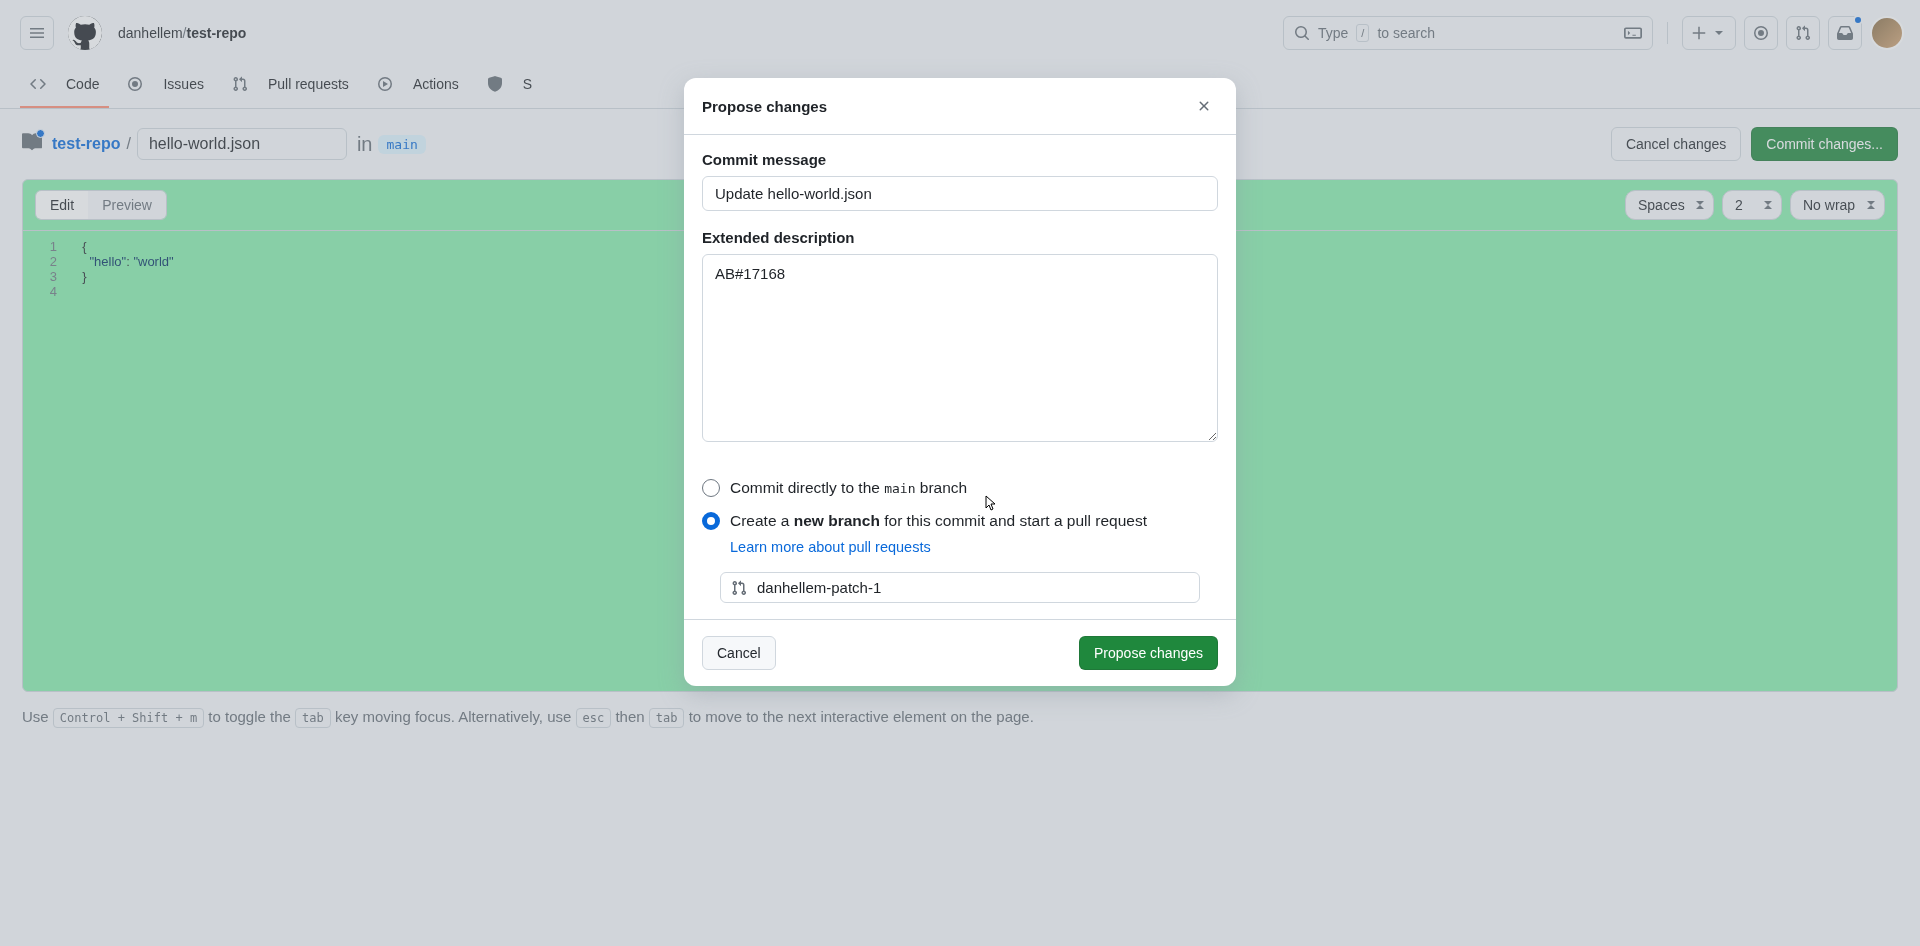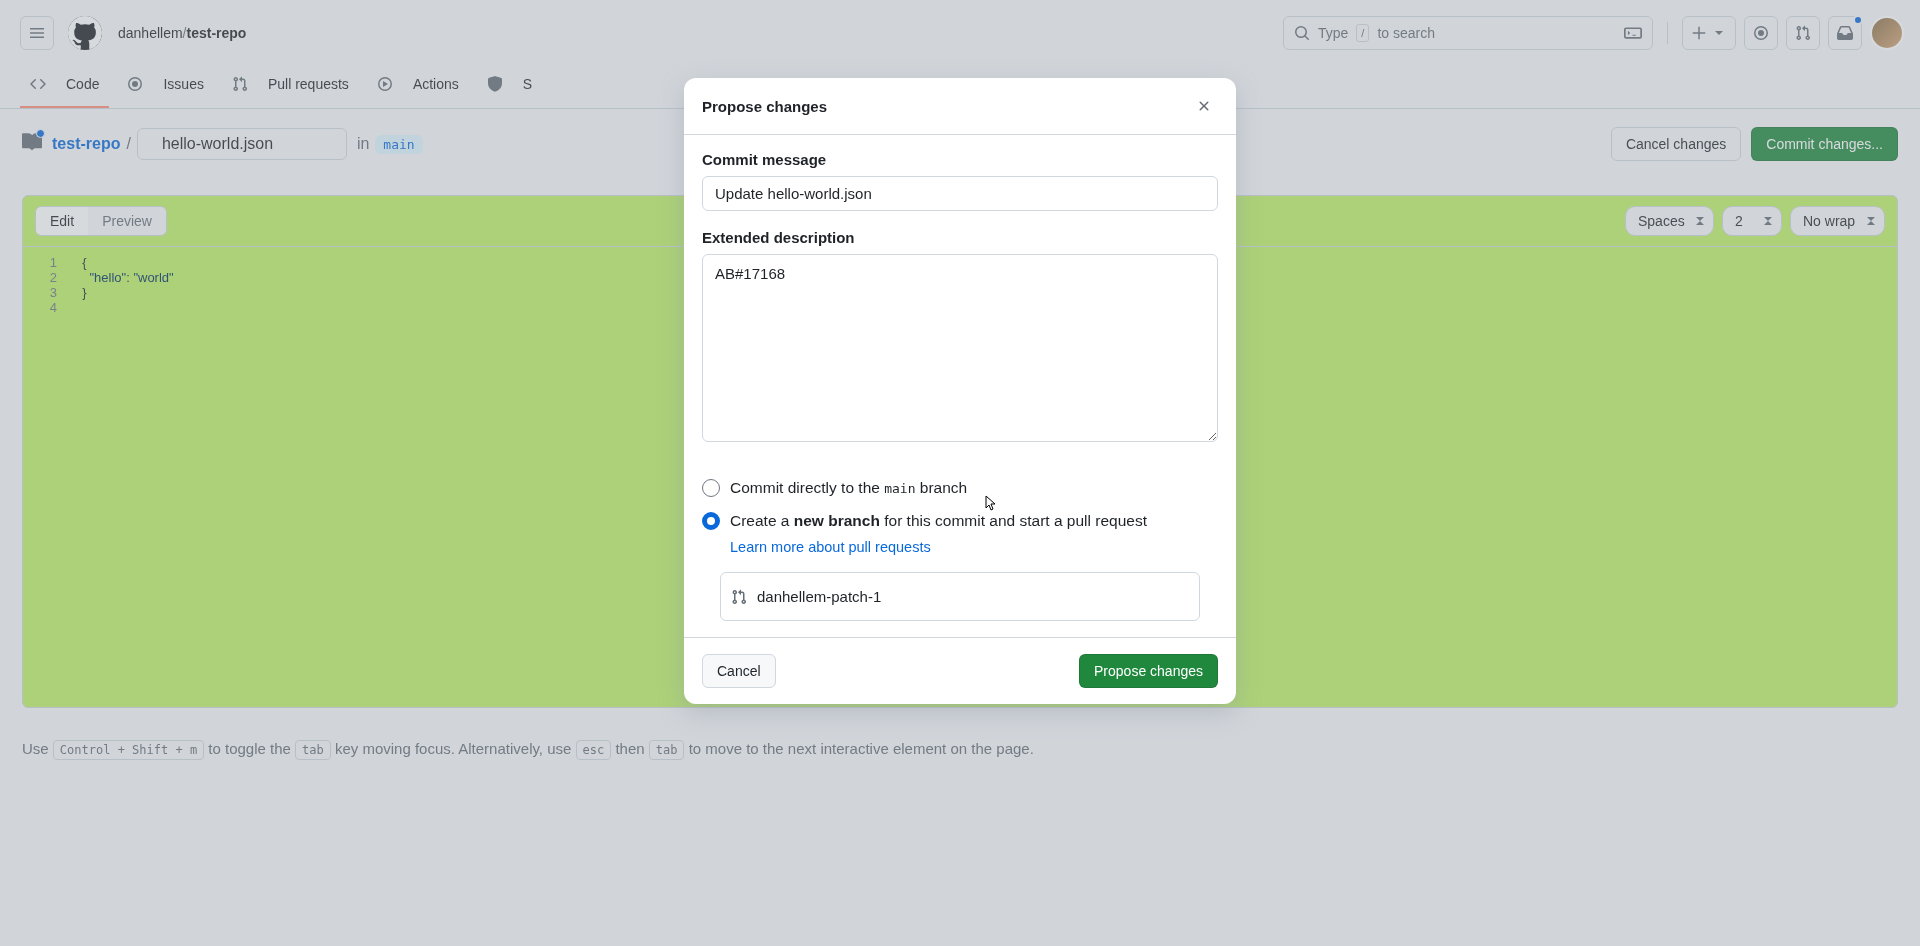--- a/index.html
+++ b/index.html
@@ -26,26 +26,26 @@
 .repo-nav .tab{display:flex;align-items:center;gap:20px;padding:10px 10px 14px;color:#1f2328;font-size:14px;border-bottom:2px solid transparent;cursor:pointer}
 .repo-nav .tab.active{border-bottom-color:#fd8c73;font-weight:400}
 .repo-nav .tab svg{width:16px;height:16px;fill:#656d76}
 .file-header{display:flex;align-items:center;padding:18px 22px;gap:10px}
 .file-icon{position:relative}
 .file-icon svg{width:20px;height:20px;fill:#656d76}
 .file-icon .dot{position:absolute;top:-3px;right:-3px;width:9px;height:9px;border-radius:50%;background:#0969da;border:1.5px solid #fff}
 .file-path{display:flex;align-items:center;gap:6px;font-size:16px}
 .file-path .repo-link{color:#0969da;font-weight:600}
 .file-path .sep2{color:#656d76}
-.file-input{border:1px solid #d0d7de;border-radius:6px;padding:6px 24px;font-size:16px;color:#1f2328;background:#f6f8fa;width:210px}
-.in-label{color:#656d76;font-size:16px;margin-left:4px}
+.file-input{border:1px solid #d0d7de;border-radius:6px;padding:6px 11px;font-size:16px;color:#1f2328;background:#f6f8fa;width:210px}
+.in-label{color:#656d76;font-size:20px;margin-left:4px}
 .branch-pill{background:#ddf4ff;color:#0969da;border-radius:6px;padding:2px 8px;font-family:ui-monospace,monospace;font-size:13px}
 .btn{border:1px solid #d0d7de;border-radius:6px;padding:8px 14px;font-size:14px;font-weight:500;cursor:pointer;background:#f6f8fa;color:#24292f}
 .btn-primary{background:#1f883d;color:#fff;border-color:rgba(31,35,40,0.15)}
-.editor-box{margin:16px 22px;border:1px solid #d0d7de;border-radius:6px;background:#bef264}
+.editor-box{margin:0 22px;border:1px solid #d0d7de;border-radius:6px;background:#86efac}
 .editor-toolbar{display:flex;align-items:center;border-bottom:1px solid #d0d7de;padding:10px 12px;gap:0}
 .tab-group{display:flex;border:1px solid #d0d7de;border-radius:6px;overflow:hidden}
 .tab-group .etab{padding:6px 14px;font-size:14px;color:#656d76;cursor:pointer;background:#f6f8fa}
 .tab-group .etab.active{background:#fff;color:#1f2328;font-weight:500}
 .select{border:1px solid #d0d7de;border-radius:10px;padding:6px 28px 6px 12px;font-size:14px;color:#24292f;background:#f6f8fa;position:relative;appearance:none}
 .select-wrap{position:relative;display:inline-block}
 .select-wrap::after{content:"";position:absolute;right:10px;top:50%;width:0;height:0;border-left:4px solid transparent;border-right:4px solid transparent;border-top:4px solid #656d76;border-bottom:4px solid #656d76;transform:translateY(-50%)}
 .code-area{font-family:ui-monospace,SFMono-Regular,monospace;font-size:13px;padding:8px 0;min-height:460px}
 .code-line{display:flex}
 .code-line .ln{width:52px;text-align:right;padding-right:18px;color:#6e7781;user-select:none}
@@ -61,21 +61,21 @@
 .dialog-body{padding:16px 18px}
 .field-label{font-size:15px;font-weight:600;color:#1f2328;margin-bottom:8px;display:block}
 .text-input{width:100%;border:1px solid #d0d7de;border-radius:6px;padding:8px 12px;font-size:15px;color:#1f2328}
 .textarea{width:100%;border:1px solid #d0d7de;border-radius:6px;padding:10px 12px;font-size:15px;color:#1f2328;min-height:188px;resize:vertical}
 .radio-row{display:flex;align-items:flex-start;gap:10px;margin-top:8px}
 .radio{width:18px;height:18px;border-radius:50%;border:1.5px solid #6e7781;flex-shrink:0;margin-top:3px;position:relative}
 .radio.checked{border:5px solid #0969da}
 .radio-label{font-size:15.5px;color:#1f2328;line-height:1.5}
 .code-inline{font-family:ui-monospace,monospace;font-size:13px}
 .learn-link{color:#0969da;font-size:14.5px;display:block;margin-top:4px}
-.branch-input-wrap{display:flex;align-items:center;border:1px solid #d0d7de;border-radius:6px;padding:15px 10px;margin-top:14px;margin-left:18px;width:480px;gap:10px}
+.branch-input-wrap{display:flex;align-items:center;border:1px solid #d0d7de;border-radius:6px;padding:6px 10px;margin-top:14px;margin-left:18px;width:480px;gap:10px}
 .branch-input-wrap svg{width:16px;height:16px;fill:#656d76;flex-shrink:0}
 .branch-input{border:none;outline:none;font-size:15px;color:#1f2328;flex:1}
 .dialog-footer{display:flex;justify-content:space-between;gap:10px;padding:16px 18px;border-top:1px solid #d0d7de}
 .cursor{position:absolute;z-index:200;font-size:13px;color:#000}
 </style>
 </head>
 <body>
 
 <div class="header">
   <div class="icon-btn">

